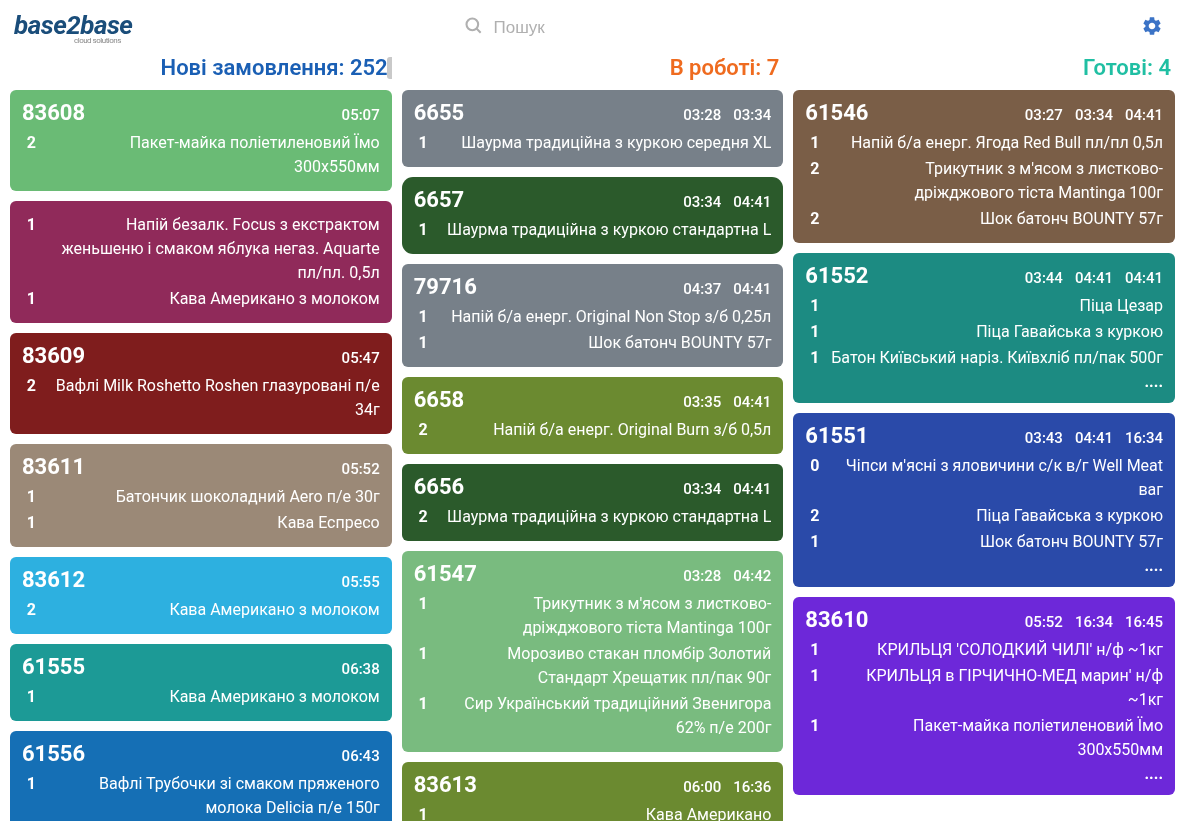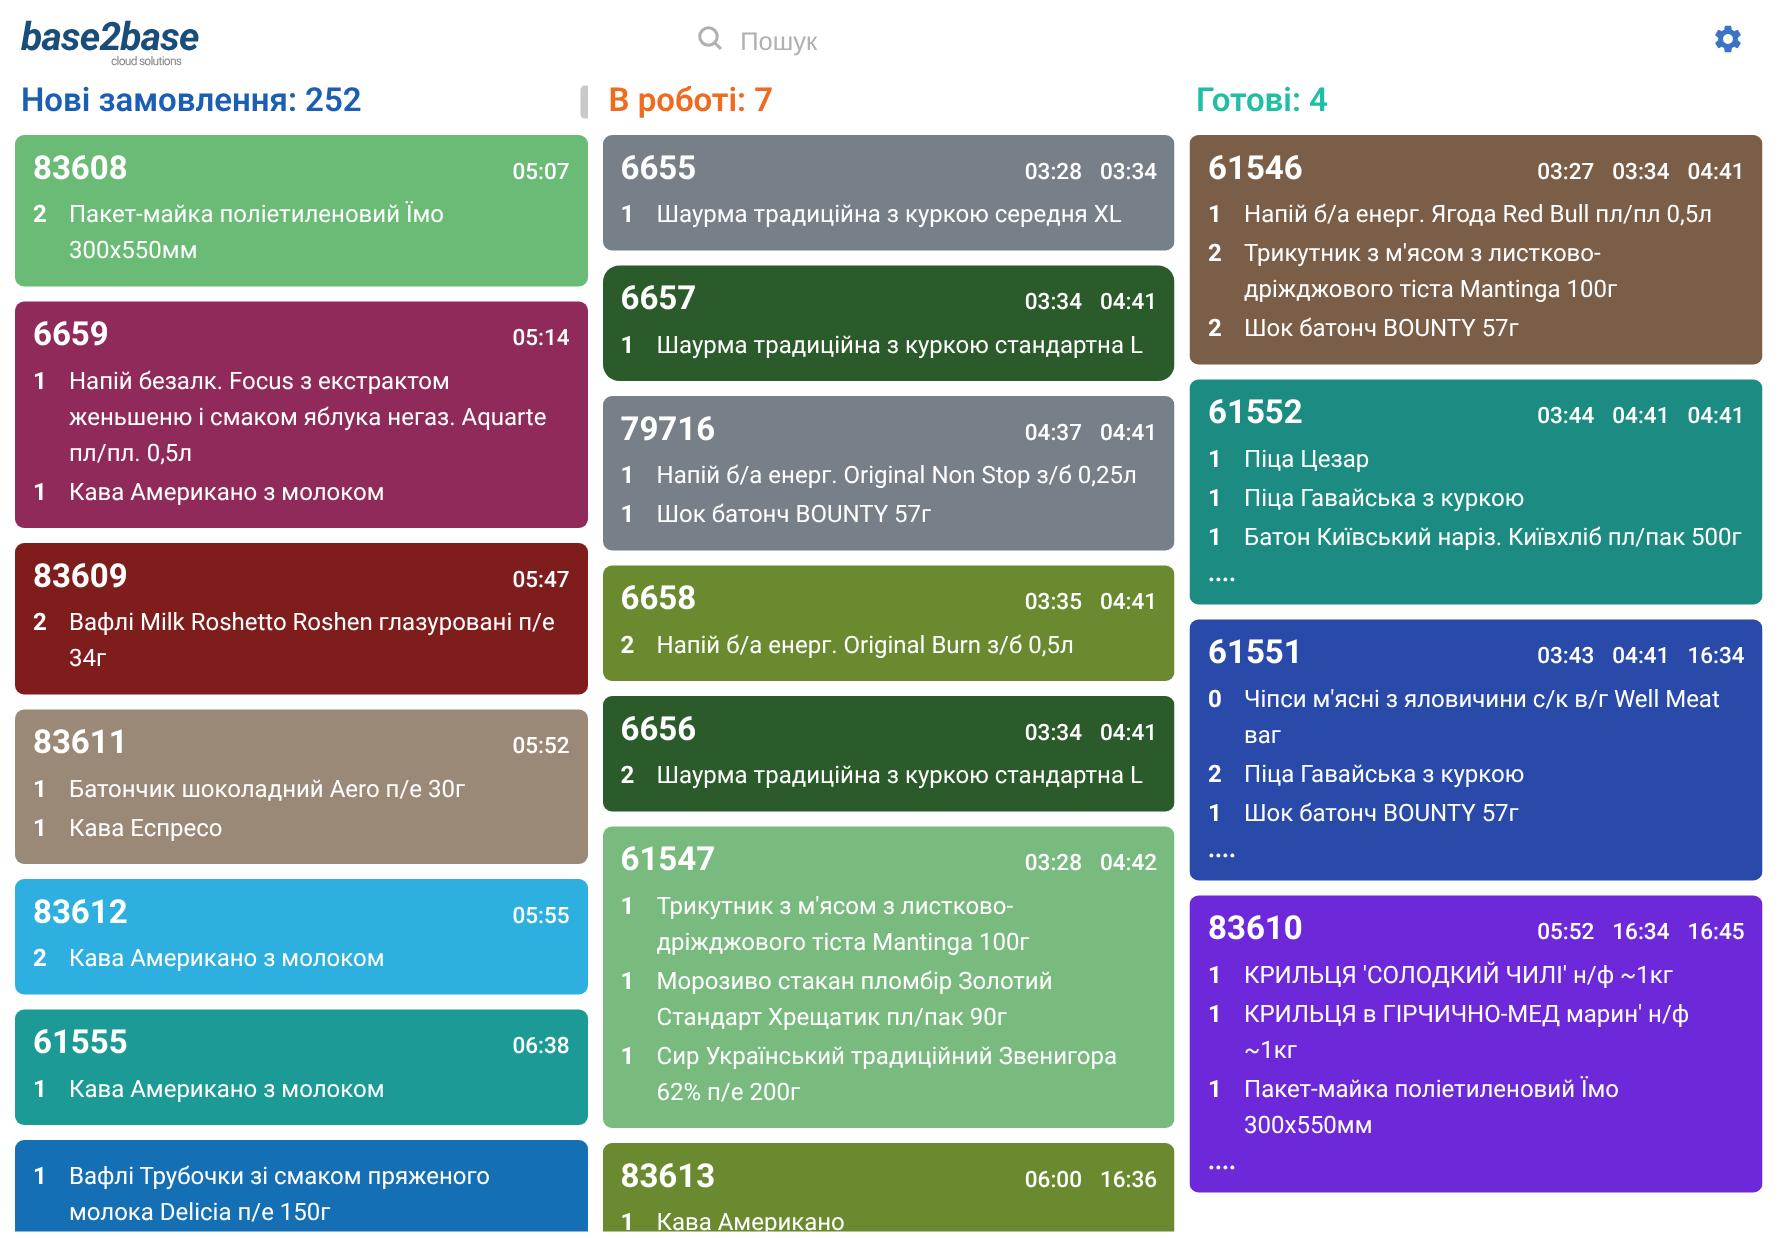--- a/index.html
+++ b/index.html
@@ -59,20 +59,21 @@
     flex: 1;
     gap: 10px;
     padding: 0 6px;
     overflow: hidden;
   }
   .column {
     flex: 1;
     display: flex;
     flex-direction: column;
     overflow: hidden;
+    text-align: right;
   }
   .col-title {
     font-size: 22px;
     font-weight: 600;
     padding: 6px 4px 10px 4px;
     position: relative;
   }
   .scroll-handle {
     position: absolute;
     right: -2px;
@@ -157,26 +158,20 @@
               <div class="times">
                 <span>05:07</span>
               </div>
             </div>
             <div class="line">
               <span class="qty">2</span>
               <span class="desc">Пакет-майка поліетиленовий Їмо 300х550мм</span>
             </div>
           </div>
           <div class="card" style="background: rgb(144, 42, 90);">
-            <div class="card-head">
-              <div class="order-id">6659</div>
-              <div class="times">
-                <span>05:14</span>
-              </div>
-            </div>
             <div class="line">
               <span class="qty">1</span>
               <span class="desc">Напій безалк. Focus з екстрактом женьшеню і смаком яблука негаз. Aquarte пл/пл. 0,5л</span>
             </div>
             <div class="line">
               <span class="qty">1</span>
               <span class="desc">Кава Американо з молоком</span>
             </div>
           </div>
           <div class="card" style="background: #7f1d1d;">
@@ -225,20 +220,26 @@
               <div class="times">
                 <span>06:38</span>
               </div>
             </div>
             <div class="line">
               <span class="qty">1</span>
               <span class="desc">Кава Американо з молоком</span>
             </div>
           </div>
           <div class="card" style="background: rgb(21, 111, 181);">
+            <div class="card-head">
+              <div class="order-id">61556</div>
+              <div class="times">
+                <span>06:43</span>
+              </div>
+            </div>
             <div class="line">
               <span class="qty">1</span>
               <span class="desc">Вафлі Трубочки зі смаком пряженого молока Delicia п/е 150г</span>
             </div>
           </div>
         </div>
       </div>
       <div class="column">
         <div class="col-title" style="color: rgb(239, 107, 31);">В роботі: 7</div>
         <div class="cards">

